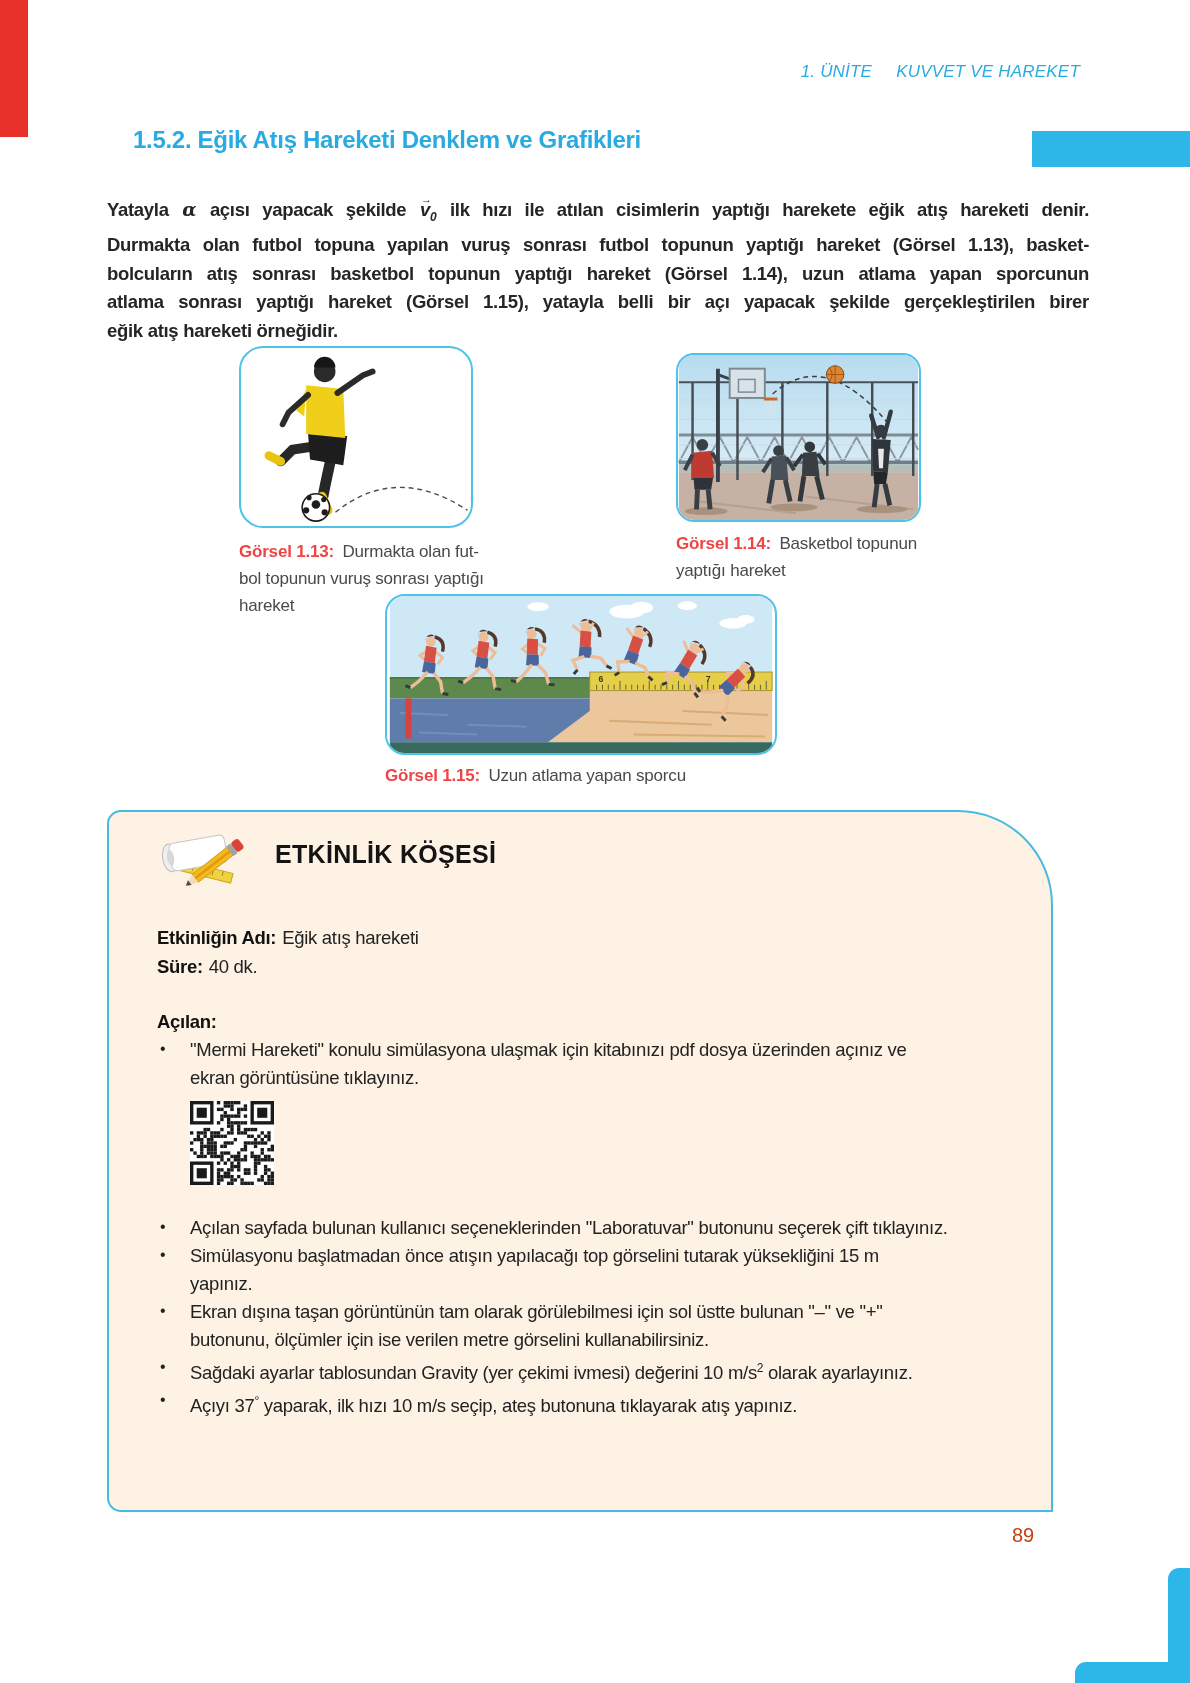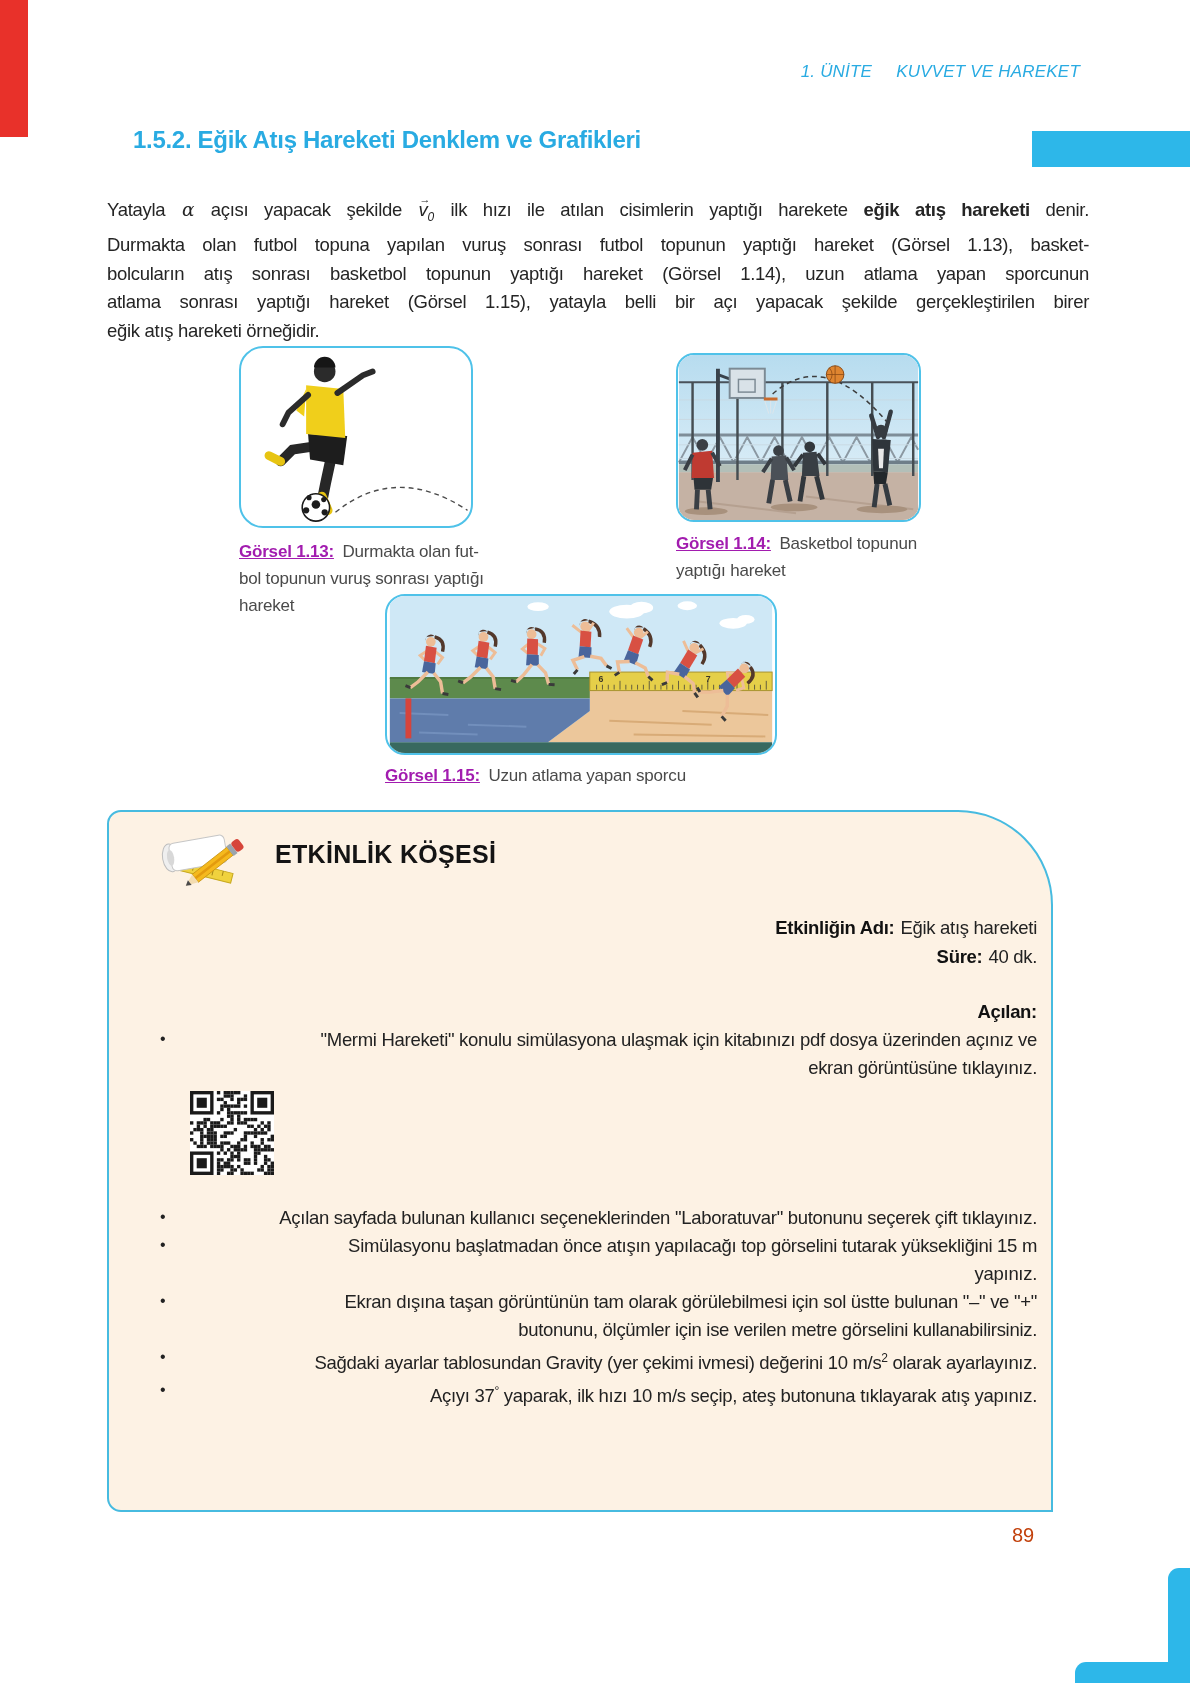--- a/index.html
+++ b/index.html
@@ -11,48 +11,48 @@
   .hdr{position:absolute;top:62px;right:110px;font-style:italic;color:#29abe2;
        font-size:17px;letter-spacing:0.2px;white-space:nowrap;}
   .hdr .unit{margin-right:24px;}
 
   .sec-title{position:absolute;left:133px;top:126px;font-size:24px;font-weight:bold;
              color:#29abe2;letter-spacing:-0.3px;white-space:nowrap;}
   .title-tab{position:absolute;left:1032px;top:131px;width:158px;height:36px;background:#2db7e9;}
 
   .intro{position:absolute;left:107px;top:196px;width:982px;font-size:18.5px;
          line-height:28.5px;letter-spacing:-0.3px;color:#252525;}
-  .iline{text-align:justify;text-align-last:justify;}
+  .iline{text-align:justify;text-align-last:justify;font-weight:bold;}
   .iline.last{text-align-last:left;}
   .alpha{font-family:"DejaVu Serif",serif;font-style:italic;padding:0 1px;}
   .vec{display:inline-block;position:relative;font-style:italic;margin:0 1px;}
   .vec .ar{position:absolute;top:-11px;left:1px;font-size:11px;font-style:normal;}
   sub{font-size:12px;}
   sup{font-size:12px;}
 
   .figbox{position:absolute;border:2px solid #4fc2e9;background:#fff;overflow:hidden;box-sizing:border-box;}
   #fig13{left:239px;top:346px;width:234px;height:182px;border-radius:24px;}
   #fig14{left:676px;top:353px;width:245px;height:169px;border-radius:18px;}
   #fig15{left:385px;top:594px;width:392px;height:161px;border-radius:20px;}
   .figbox svg{display:block;width:100%;height:100%;}
 
   .figcap{position:absolute;font-size:17px;line-height:27px;color:#4a4a4a;letter-spacing:-0.2px;}
-  .figcap b{color:#a21caf;margin-right:4px;text-decoration:underline;}
+  .figcap b{color:#ef4444;margin-right:4px;}
   #cap13{left:239px;top:538px;width:300px;}
   #cap14{left:676px;top:530px;width:300px;}
   #cap15{left:385px;top:762px;width:420px;}
 
   .activity{position:absolute;left:107px;top:810px;width:946px;height:702px;
             background:#fdf2e4;border:2px solid #47bbe0;border-radius:14px 95px 0 14px;
             box-sizing:border-box;}
   .act-icon{position:absolute;left:41px;top:10px;width:112px;height:80px;}
   .act-title{position:absolute;left:166px;top:28px;font-size:25px;font-weight:bold;
              color:#141414;letter-spacing:0.3px;}
-  .act-body{position:absolute;left:48px;top:102px;width:880px;font-size:18.5px;
-            letter-spacing:-0.3px;color:#222;text-align:right;}
+  .act-body{position:absolute;left:48px;top:112px;width:880px;font-size:18.5px;
+            letter-spacing:-0.3px;color:#222;}
   .fields{line-height:28.5px;}
   .fields b{margin-right:6px;color:#111;}
   .directive{font-weight:bold;margin-top:27px;line-height:28px;color:#111;}
   ul.blist{list-style:none;margin:0;padding:0;line-height:28px;}
   ul.blist li{position:relative;padding-left:33px;}
   ul.blist li .dot{position:absolute;left:3px;top:-1px;font-size:16px;}
   li.qr-holder{padding-left:36px;margin:9px 0 29px 0;}
   .qr{width:84px;height:84px;display:block;}
 
   .pnum{position:absolute;left:1012px;top:1524px;font-size:20px;color:#c2410c;}

